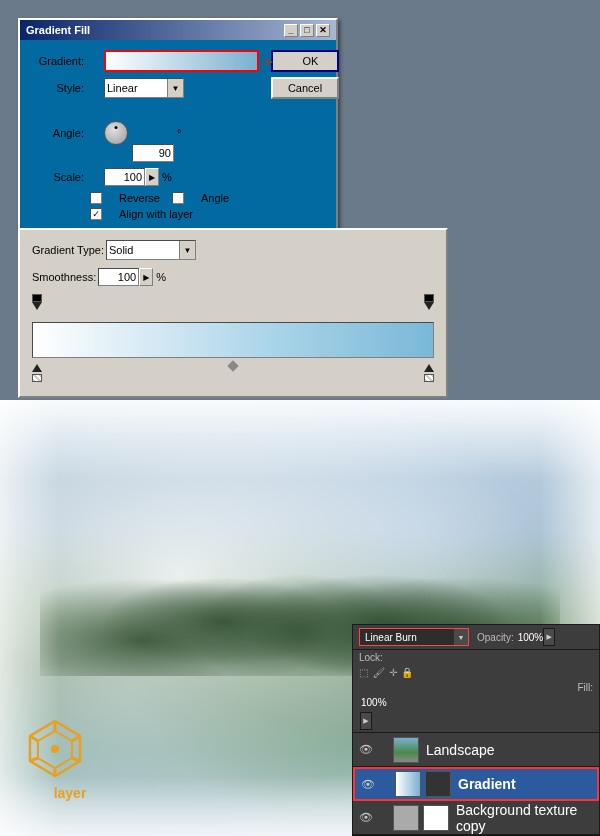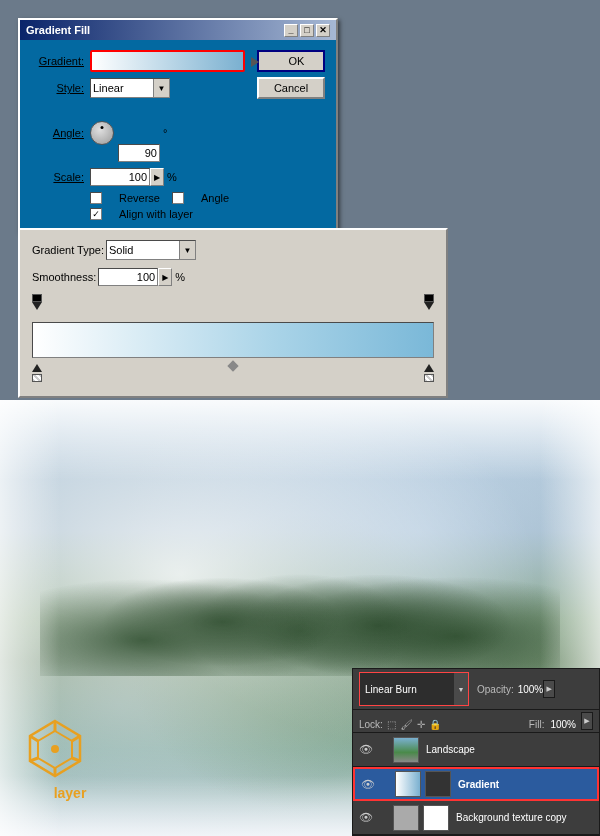--- a/index.html
+++ b/index.html
@@ -61,23 +61,22 @@
       padding: 10px 12px;
     }
     .dialog-row {
       display: flex;
       align-items: center;
       margin-bottom: 6px;
     }
     .dialog-label {
       width: 52px;
       text-align: right;
-      margin-right: 6px;
+      margin-right: 20px;
       color: #000;
-      text-decoration: underline;
     }
     .gradient-preview-box {
       width: 155px;
       height: 22px;
       background: linear-gradient(to right, #ffffff, #7ab0d0);
       border: 2px solid #ff0000;
       border-radius: 2px;
       position: relative;
     }
     .gradient-preview-arrow {
@@ -164,21 +163,21 @@
       border-top-color: #4a4a4a;
       border-left-color: #4a4a4a;
       text-align: right;
       padding-right: 2px;
       font-size: 11px;
     }
     .degree-sym {
       margin-left: 3px;
     }
     .scale-input {
-      width: 60px;
+      width: 41px;
       height: 18px;
       background: #fff;
       border: 1px solid #808080;
       border-top-color: #4a4a4a;
       border-left-color: #4a4a4a;
       text-align: right;
       padding-right: 2px;
       font-size: 11px;
       display: inline-flex;
       align-items: center;
@@ -454,21 +453,21 @@
       background: #3d3d3d;
       border-bottom: 1px solid #1a1a1a;
       gap: 4px;
     }
     .blend-select {
       background: #2d2d2d;
       border: 1px solid #1a1a1a;
       color: #fff;
       height: 18px;
       font-size: 10px;
-      padding: 16px 2px;
+      padding: 0 2px;
       width: 100px;
       display: flex;
       align-items: center;
       position: relative;
       text-align: center;
     }
     .blend-select-arrow {
       position: absolute;
       right: 0;
       top: 0;
@@ -488,25 +487,26 @@
       color: #bbb;
       font-size: 10px;
       margin-left: 4px;
     }
     .opacity-val {
       color: #fff;
       font-size: 10px;
     }
     .lock-row {
       display: flex;
-      align-items: flex-end;
+      align-items: flex-start;
       padding: 2px 6px;
       background: #3d3d3d;
       border-bottom: 1px solid #1a1a1a;
       gap: 4px;
+      flex-direction: column;
     }
     .lock-label {
       color: #bbb;
       font-size: 10px;
     }
     .lock-icons {
       display: flex;
       gap: 4px;
       color: #aaa;
       font-size: 10px;
@@ -571,21 +571,21 @@
       display: flex;
       align-items: center;
       justify-content: center;
       flex-shrink: 0;
     }
     .layer-mask.dark-mask {
       background: #333;
     }
     .layer-name {
       color: #fff;
-      font-size: 10px;
+      font-size: 14px;
       margin-left: 3px;
       flex: 1;
     }
     .layer-name.selected-name {
       color: #fff;
       font-weight: bold;
     }
     .layer-chain-icon {
       width: 12px;
       color: #888;

